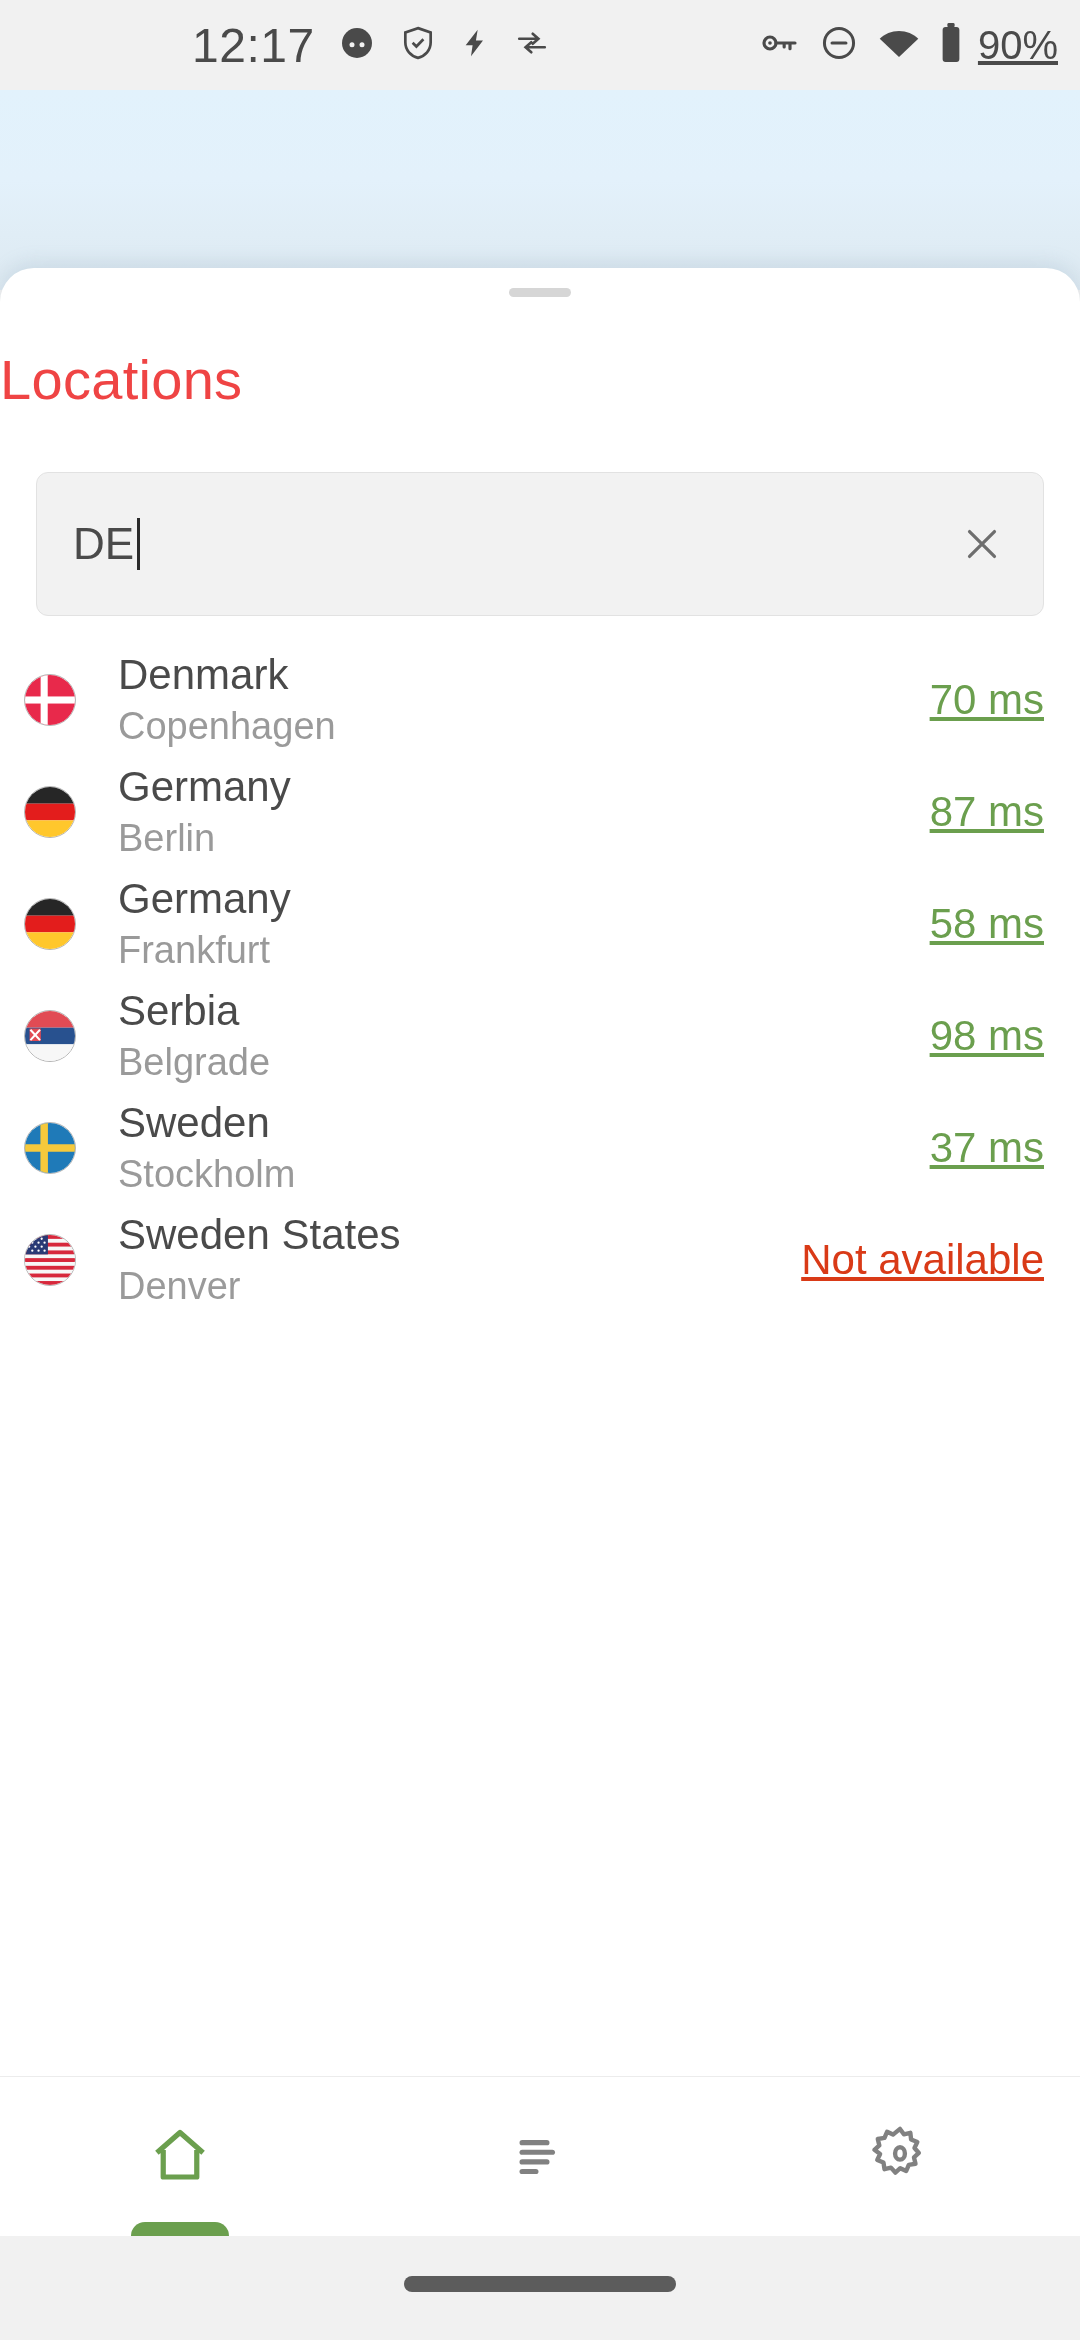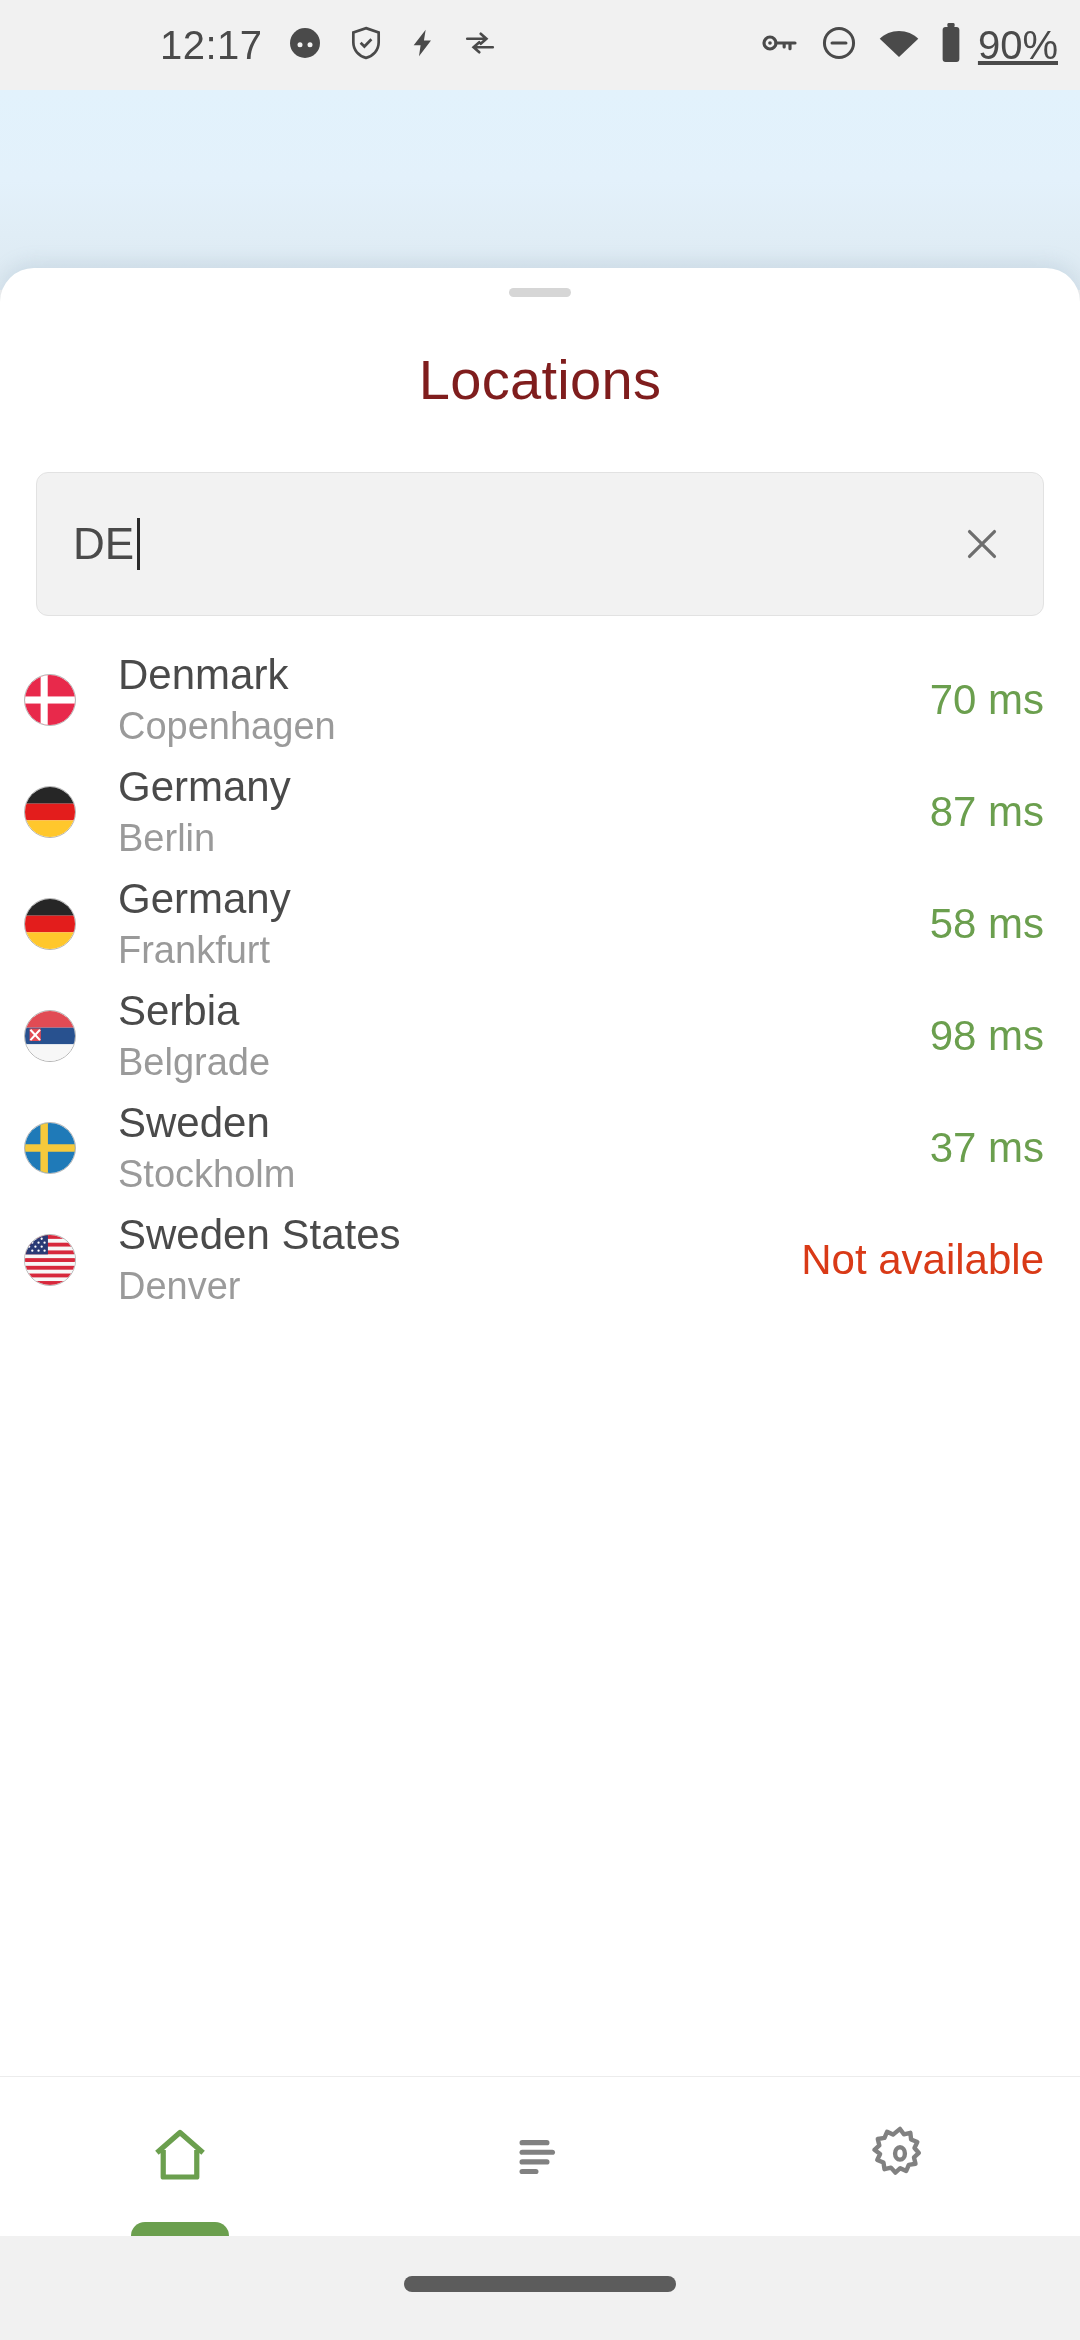--- a/index.html
+++ b/index.html
@@ -15,22 +15,23 @@
   #status-bar {
     position:absolute; top:0; left:0; width:1080px; height:90px;
     background:#f1f1f1;
     display:flex; align-items:center;
   }
   #status-left {
     display:flex; align-items:center; gap:22px;
     margin-left:160px;
   }
   #status-clock {
-    font-size:40px; color:#4a4a4a; letter-spacing:0.5px;
+    font-size:48px; color:#4a4a4a; letter-spacing:0.5px;
     font-family:"Liberation Sans", sans-serif;
+    margin-left:32px;
   }
   #status-right {
     position:absolute; right:22px; top:0; height:90px;
     display:flex; align-items:center; gap:20px;
   }
   #battery-pct { font-size:40px; color:#4a4a4a; margin-left:-4px;text-decoration:underline; }
   .sicon { display:block; }
 
   
   #backdrop {
@@ -44,21 +45,21 @@
     background:#ffffff;
     border-top-left-radius:34px; border-top-right-radius:34px;
     box-shadow:0 -6px 18px rgba(120,150,170,0.18);
     overflow:hidden;
   }
   #drag-handle {
     width:62px; height:9px; border-radius:5px; background:#d6d6d6;
     margin:20px auto 0 auto;
   }
   #sheet-title {
-    text-align:center; font-size:56px; color:#7f1d1d;
+    text-align:left; font-size:56px; color:#ef4444;
     margin-top:50px; letter-spacing:0.3px;
   }
 
   
   #search-wrap {
     margin:60px 36px 0 36px; height:144px;
     background:#f2f2f2; border:1px solid #e2e2e2; border-radius:12px;
     display:flex; align-items:center; position:relative;
   }
   #search-value-box { display:flex; align-items:center; margin-left:36px; }
@@ -81,21 +82,21 @@
     width:52px; height:52px; border-radius:50%;
     border:1px solid #b5b5b5; overflow:hidden; flex:none;
     position:relative; background:#fff;
   }
   .loc-text { margin-left:42px; flex:1; }
   .loc-country {
     font-size:42px; color:#4a4a4a; line-height:1.02;
     margin-bottom:10px;
   }
   .loc-city { font-size:38px; color:#9a9a9a; line-height:1.02; }
-  .loc-status { font-size:42px; white-space:nowrap; }
+  .loc-status { font-size:42px; white-space:nowrap;text-decoration:underline; }
   .status-ok { color:#6b9f4e; }
   .status-bad { color:#d93a17; }
 
   
   #bottom-nav {
     position:absolute; left:0; bottom:104px; width:1080px; height:160px;
     background:#ffffff; border-top:1px solid #ececec;
     display:flex; align-items:center;
   }
   .nav-item {

